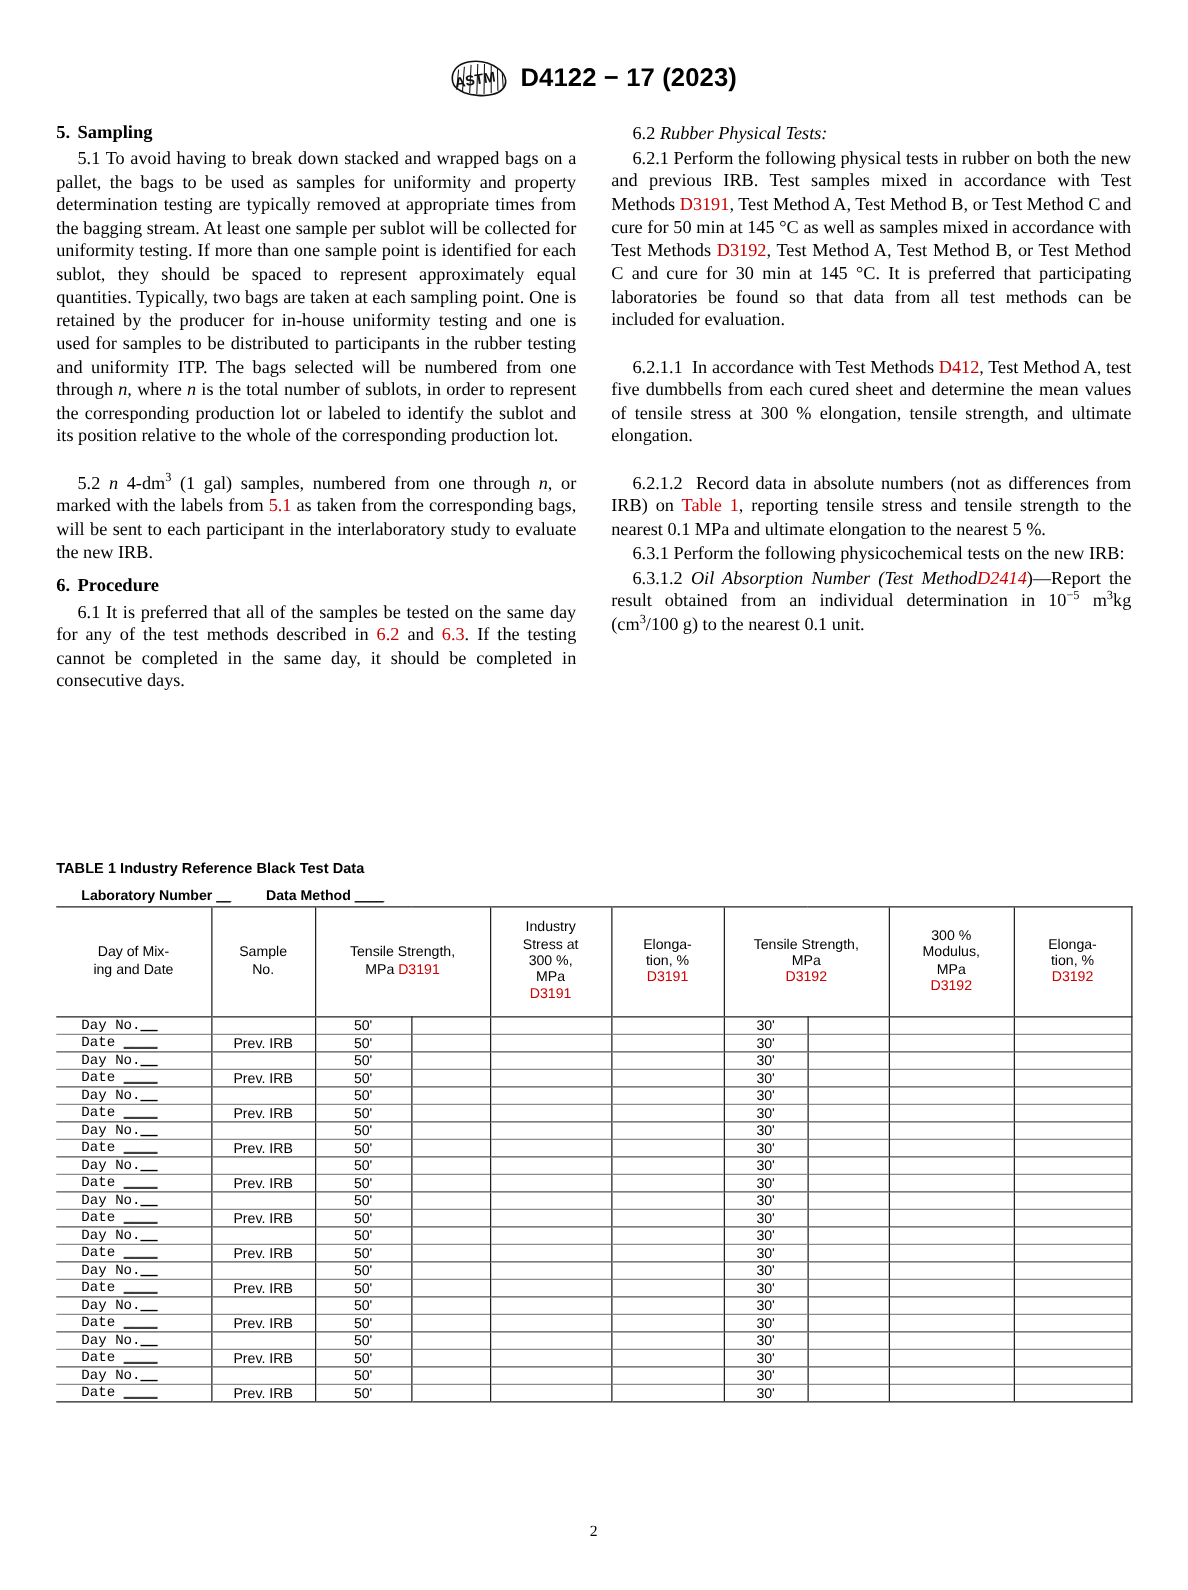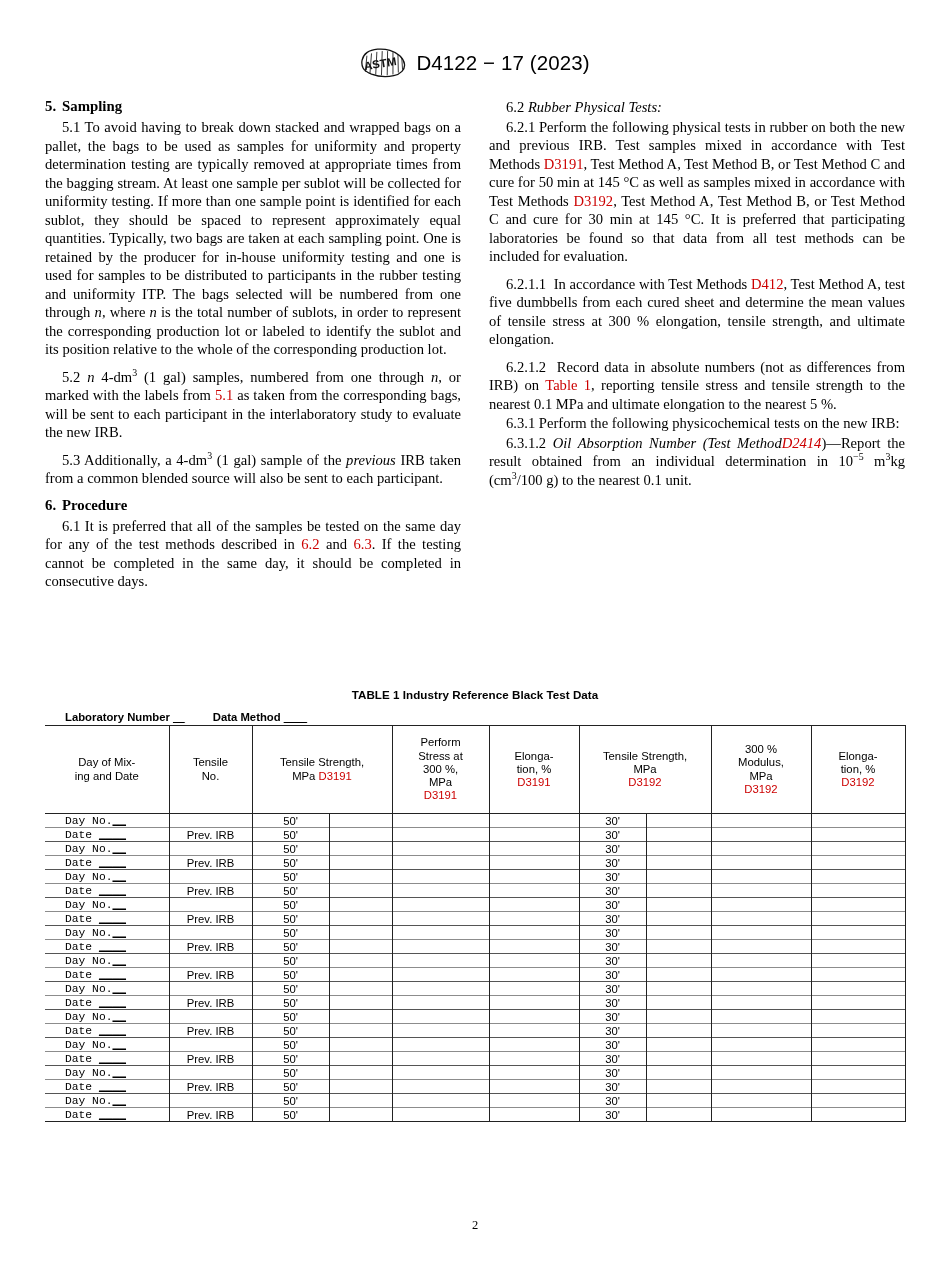--- a/index.html
+++ b/index.html
@@ -16,21 +16,21 @@
 
   
   .doc-header {
     display:flex; align-items:center; justify-content:center;
     gap:10px;
     padding-top:48px; padding-bottom:6px;
   }
   .astm-logo { width:46px; height:30px; flex:0 0 auto; }
   .doc-title {
     font-family:"Liberation Sans","DejaVu Sans",sans-serif;
-    font-weight:normal; font-size:20.5px; letter-spacing:0.1px;
+    font-weight:bold; font-size:20.5px; letter-spacing:0.1px;
   }
 
   
   .columns {
     display:flex;
     gap:28px;
     padding:0 45px;
     margin-top:14px;
   }
   .col { width:419px; }
@@ -46,31 +46,31 @@
 
   p.para {
     font-size:14.6px;
     line-height:1.268;
     margin:0 0 1px 0;
     text-align:justify;
     text-indent:17px;
     hyphens:none;
     -webkit-hyphens:none;
   }
-  p.para.gap { margin-top:9px; }
+  p.para.gap { margin-top:19px; }
   .lnk { color:#cc0000; }
   .it { font-style:italic; }
   sup { font-size:0.68em; vertical-align:super; line-height:0; }
   .nb { white-space:nowrap; }
 
   
   .table-wrap { position:absolute; left:45px; top:688px; width:860px; }
   .tbl-title {
     font-family:"Liberation Sans","DejaVu Sans",sans-serif;
-    font-weight:bold; font-size:11.6px; text-align:center;
+    font-weight:bold; font-size:11.6px; text-align:left;
     margin-bottom:10px; letter-spacing:0.05px;
   }
   .lab-line {
     font-family:"Liberation Sans","DejaVu Sans",sans-serif;
     font-weight:bold; font-size:11.3px;
     margin-left:20px; margin-bottom:2px;
   }
   .lab-line .blank { font-weight:bold; letter-spacing:-0.5px; }
   .lab-line .gapx { display:inline-block; width:22px; }
 
@@ -162,24 +162,20 @@
       <p class="para">
         <span>5.1</span>
         <span>To avoid having to break down stacked and wrapped bags on a pallet, the bags to be used as samples for uniformity and property determination testing are typically removed at appropriate times from the bagging stream. At least one sample per sublot will be collected for uniformity testing. If more than one sample point is identified for each sublot, they should be spaced to represent approximately equal quantities. Typically, two bags are taken at each sampling point. One is retained by the producer for in-house uniformity testing and one is used for samples to be distributed to participants in the rubber testing and uniformity ITP. The bags selected will be numbered from one through <span class="it">n</span>, where <span class="it">n</span> is the total number of sublots, in order to represent the corresponding production lot or labeled to identify the sublot and its position relative to the whole of the corresponding production lot.</span>
       </p>
 
       <p class="para gap">
         <span>5.2</span>
         <span><span class="it">n</span> 4-dm<sup>3</sup> (1 gal) samples, numbered from one through <span class="it">n</span>, or marked with the labels from <span class="lnk">5.1</span> as taken from the corresponding bags, will be sent to each participant in the interlaboratory study to evaluate the new IRB.</span>
       </p>
 
-      <p class="para gap">
-        <span>5.3</span>
-        <span>Additionally, a 4-dm<sup>3</sup> (1 gal) sample of the <span class="it">previous</span> IRB taken from a common blended source will also be sent to each participant.</span>
-      </p>
 
       <div class="sec-spacer"></div>
       <h2 class="sec">
         <span class="num">6.</span><span>Procedure</span>
       </h2>
 
       <p class="para">
         <span>6.1</span>
         <span>It is preferred that all of the samples be tested on the same day for any of the test methods described in <span class="lnk">6.2</span> and <span class="lnk">6.3</span>. If the testing cannot be completed in the same day, it should be completed in consecutive days.</span>
       </p>
@@ -249,30 +245,30 @@
         <col style="width:94px">
       </colgroup>
 
       <thead>
         <tr class="hdr">
           <th class="first">
             <span>Day of Mix-</span><br>
             <span>ing and Date</span>
           </th>
           <th>
-            <span>Tensile</span><br>
+            <span>Sample</span><br>
             <span>No.</span>
           </th>
           <th colspan="2">
             <span>Tensile Strength,</span><br>
             <span>MPa</span>
             <span class="rd">D3191</span>
           </th>
           <th>
-            <span>Perform</span><br>
+            <span>Industry</span><br>
             <span>Stress at</span><br>
             <span>300 %,</span><br>
             <span>MPa</span><br>
             <span class="rd">D3191</span>
           </th>
           <th>
             <span>Elonga-</span><br>
             <span>tion, %</span><br>
             <span class="rd">D3191</span>
           </th>

